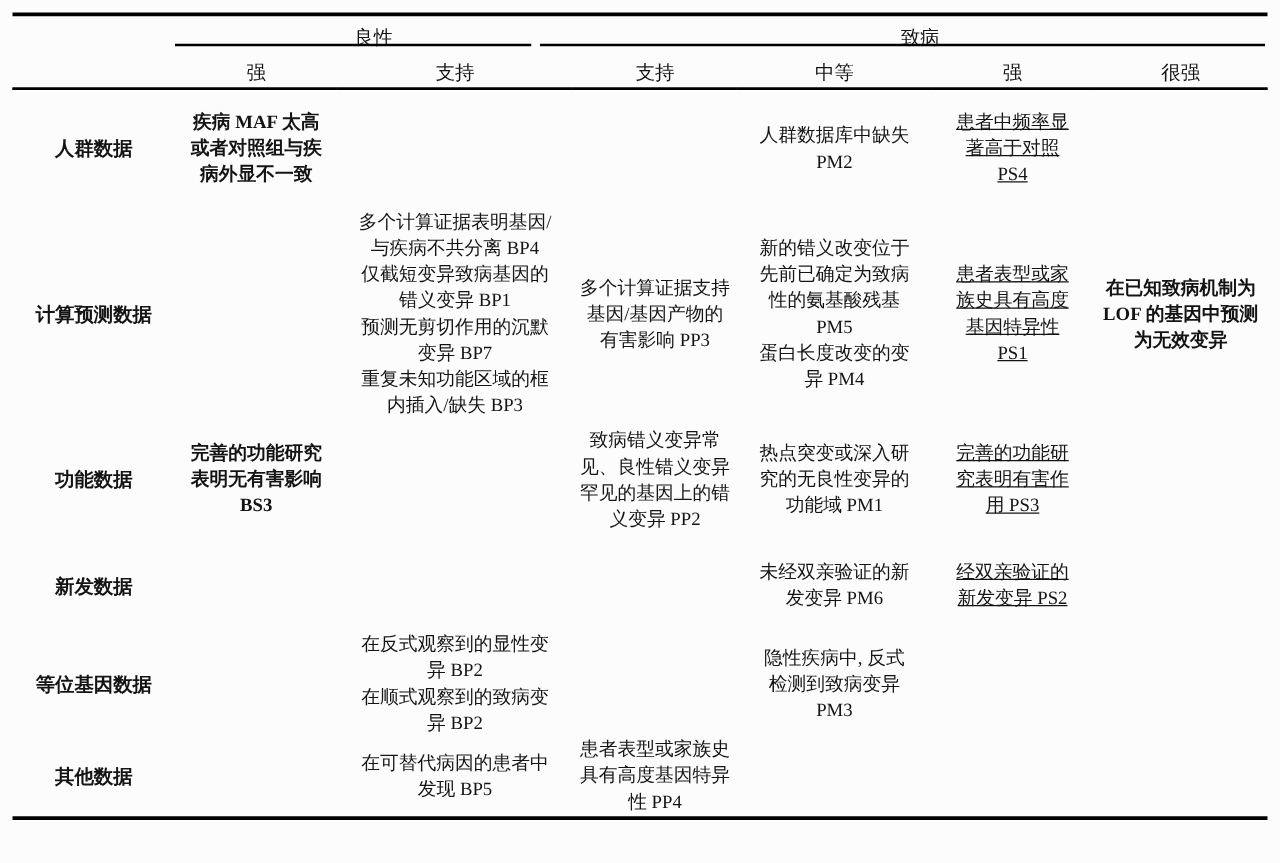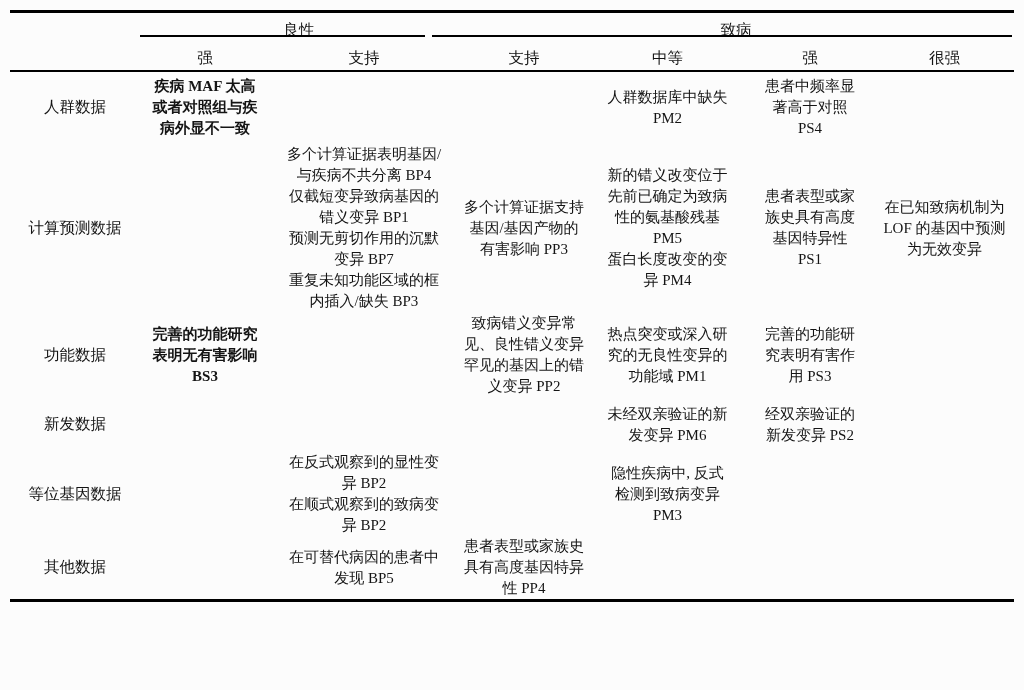--- a/index.html
+++ b/index.html
@@ -46,39 +46,39 @@
   .rule {
     position: absolute;
     top: 22px;
     height: 1.5px;
     background: #000;
   }
   .rule-benign { left: 130px; width: 285px; }
   .rule-patho  { left: 422px; width: 580px; }
 
   tbody th.row-label {
-    font-weight: normal;
+    font-weight: bold;
     font-size: 15.5px;
     text-align: center;
     vertical-align: middle;
     padding: 0 4px;
   }
   tbody td {
     font-size: 15px;
     line-height: 21px;
     text-align: center;
     vertical-align: middle;
     padding: 0 4px;
   }
   td.c-bstrong { padding: 0 10px; font-weight: bold; }
   td.c-bsup    { padding: 0 12px; }
   td.c-psup    { padding: 0 4px;  }
   td.c-mod     { padding: 0 14px; }
-  td.c-pstr    { padding: 4px 15px; }
-  td.c-vstr    { padding: 0 1px;  }
+  td.c-pstr    { padding: 16px 15px; text-decoration: underline; }
+  td.c-vstr    { padding: 0 1px; font-weight: bold;  }
   td.c-span    { padding: 0 6px;  }
 
   tr.r1 { height: 68px; }
   tr.r2 { height: 170px; }
   tr.r3 { height: 80px; }
   tr.r4 { height: 50px; }
   tr.r5 { height: 55px; }
   tr.r6 { height: 75px; }
   tr.r7 { height: 60px; }
   tr.r8 { height: 63px; }

